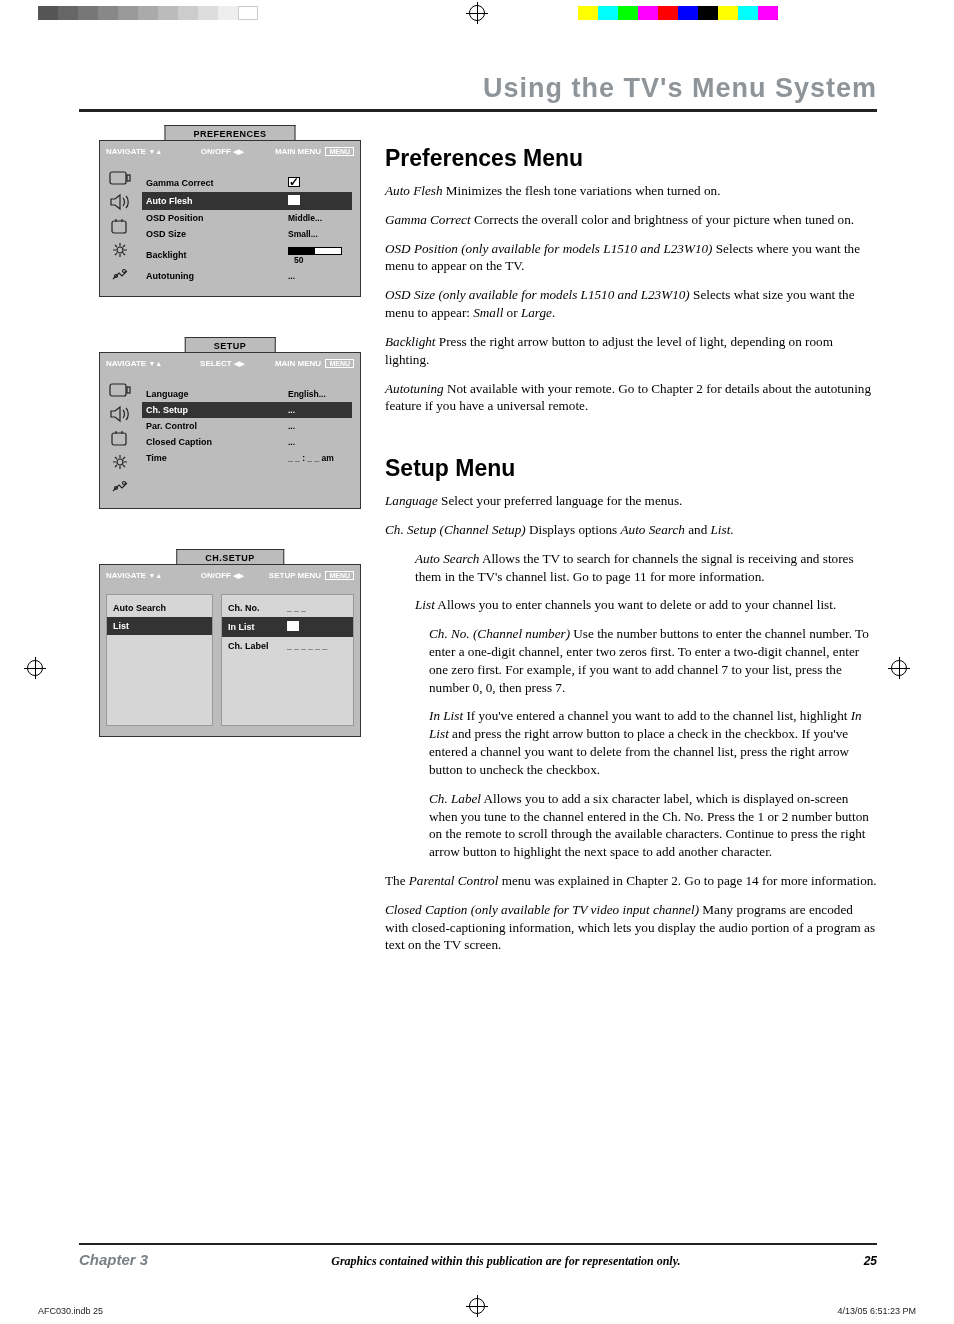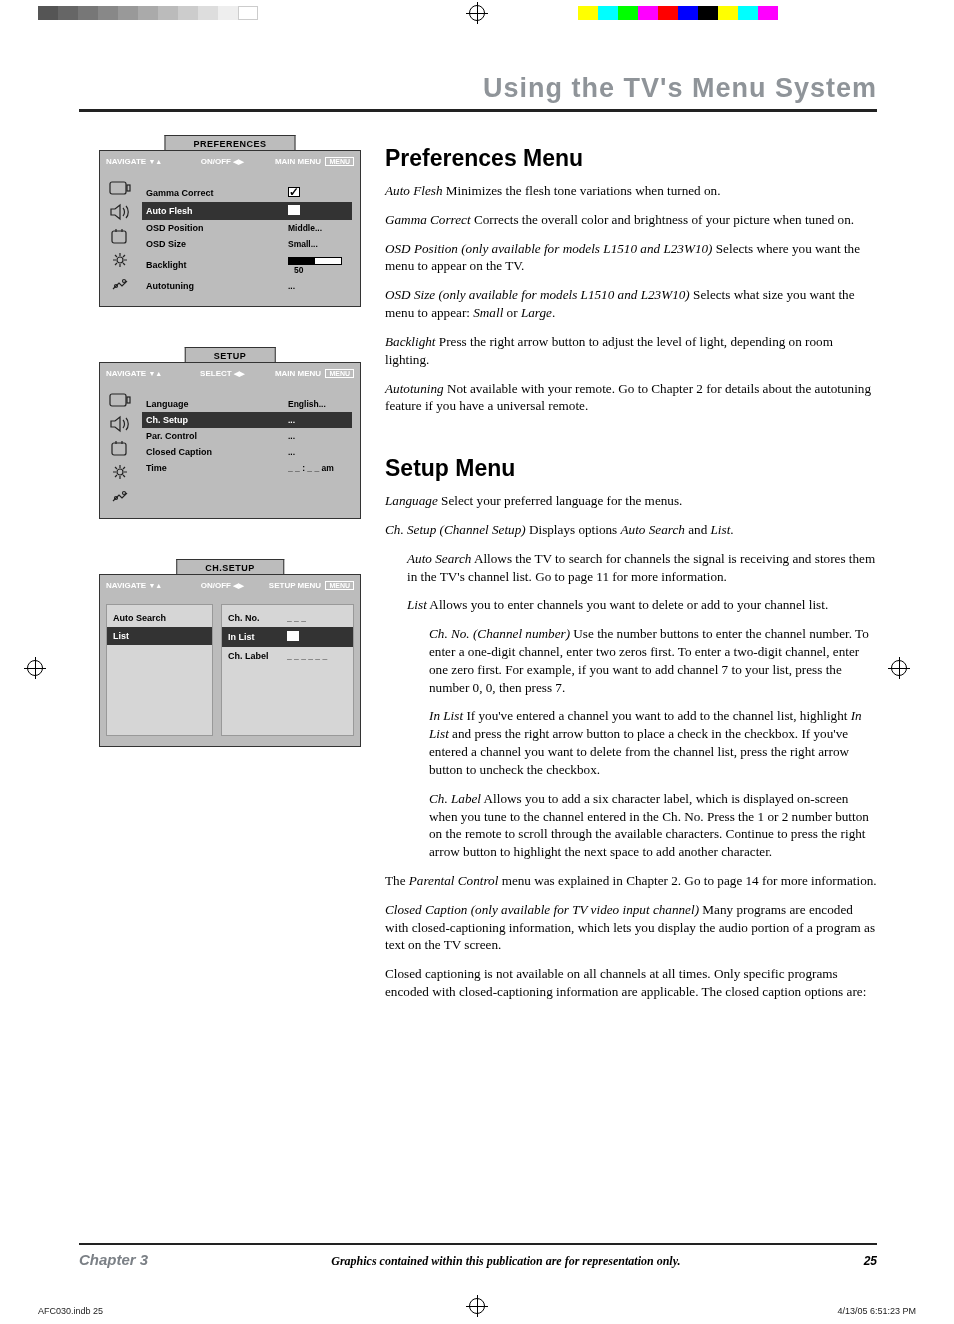--- a/index.html
+++ b/index.html
@@ -187,21 +187,21 @@
     margin-bottom: 10px;
     color: #000;
   }
   .para {
     font-size: 13.2px;
     line-height: 1.35;
     margin-bottom: 11px;
     text-align: left;
   }
   .para em, .para i { font-style: italic; }
-  .indent1 { margin-left: 22px; }
+  .indent1 { margin-left: 30px; }
   .indent2 { margin-left: 44px; }
 
   .footer {
     position: absolute;
     bottom: 55px;
     left: 79px;
     width: 798px;
   }
   .footer-hr { height: 2.5px; background: #222; margin-bottom: 6px; }
   .footer-row {
@@ -277,21 +277,21 @@
 <div class="reg-mark reg-right"></div>
 <div class="reg-mark reg-bottom"></div>
 
 <div class="page">
   <div class="chapter-title">Using the TV's Menu System</div>
   <div class="hr"></div>
 
   <div class="content">
     <div class="left-col">
 
-      <div class="osd" style="margin-top:10px;">
+      <div class="osd" style="">
         <div class="osd-tab">PREFERENCES</div>
         <div class="osd-bar">
           <span class="seg1"><span>NAVIGATE</span> <span class="tri">▼▲</span></span>
           <span class="seg2"><span>ON/OFF</span> <span class="tri">◀▶</span></span>
           <span class="seg3"><span>MAIN MENU</span> <span class="menu-box">MENU</span></span>
         </div>
         <div class="osd-body">
           <div class="osd-icons">
             <div class="osd-icon">
                 <svg width="22" height="18" viewBox="0 0 22 18">
@@ -473,21 +473,20 @@
       <p class="para indent1"><i>Auto Search</i><span>   Allows the TV to search for channels the signal is receiving and stores them in the TV's channel list. Go to page 11 for more information.</span></p>
       <p class="para indent1"><i>List</i><span>   Allows you to enter channels you want to delete or add to your channel list.</span></p>
 
       <p class="para indent2"><i>Ch. No. (Channel number)</i><span>   Use the number buttons to enter the channel number. To enter a one-digit channel, enter two zeros first. To enter a two-digit channel, enter one zero first. For example, if you want to add channel 7 to your list, press the number 0, 0, then press 7.</span></p>
       <p class="para indent2"><i>In List</i><span>   If you've entered a channel you want to add to the channel list, highlight </span><i>In List</i><span> and press the right arrow button to place a check in the checkbox. If you've entered a channel you want to delete from the channel list, press the right arrow button to uncheck the checkbox.</span></p>
       <p class="para indent2"><i>Ch. Label</i><span>   Allows you to add a six character label, which is displayed on-screen when you tune to the channel entered in the Ch. No. Press the 1 or 2 number button on the remote to scroll through the available characters. Continue to press the right arrow button to highlight the next space to add another character.</span></p>
 
       <p class="para"><span>The </span><i>Parental Control</i><span> menu was explained in Chapter 2. Go to page 14 for more information.</span></p>
 
       <p class="para"><i>Closed Caption (only available for TV video input channel)</i><span>   Many programs are encoded with closed-captioning information, which lets you display the audio portion of a program as text on the TV screen.</span></p>
-      <p class="para">Closed captioning is not available on all channels at all times. Only specific programs encoded with closed-captioning information are applicable. The closed caption options are:</p>
     </div>
   </div>
 </div>
 
 <div class="footer">
   <div class="footer-hr"></div>
   <div class="footer-row">
     <span class="chapter-label">Chapter 3</span>
     <span class="rep-note">Graphics contained within this publication are for representation only.</span>
     <span class="page-num">25</span>

